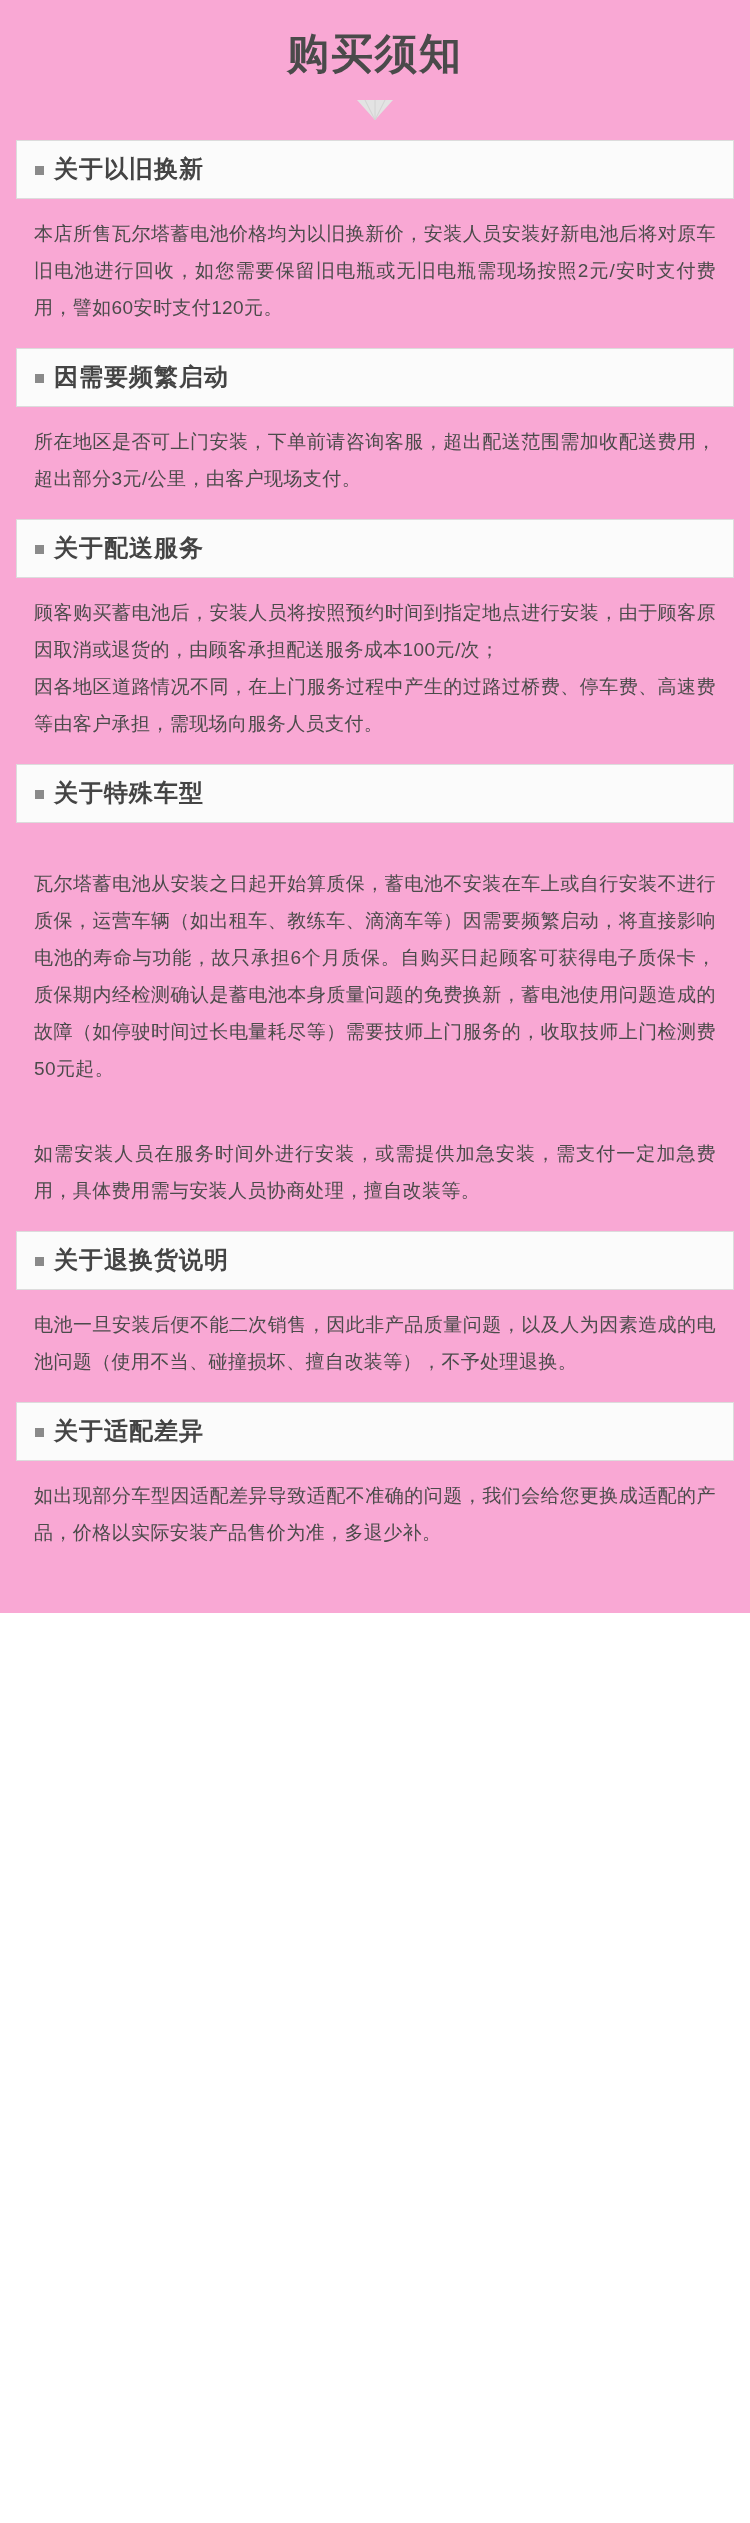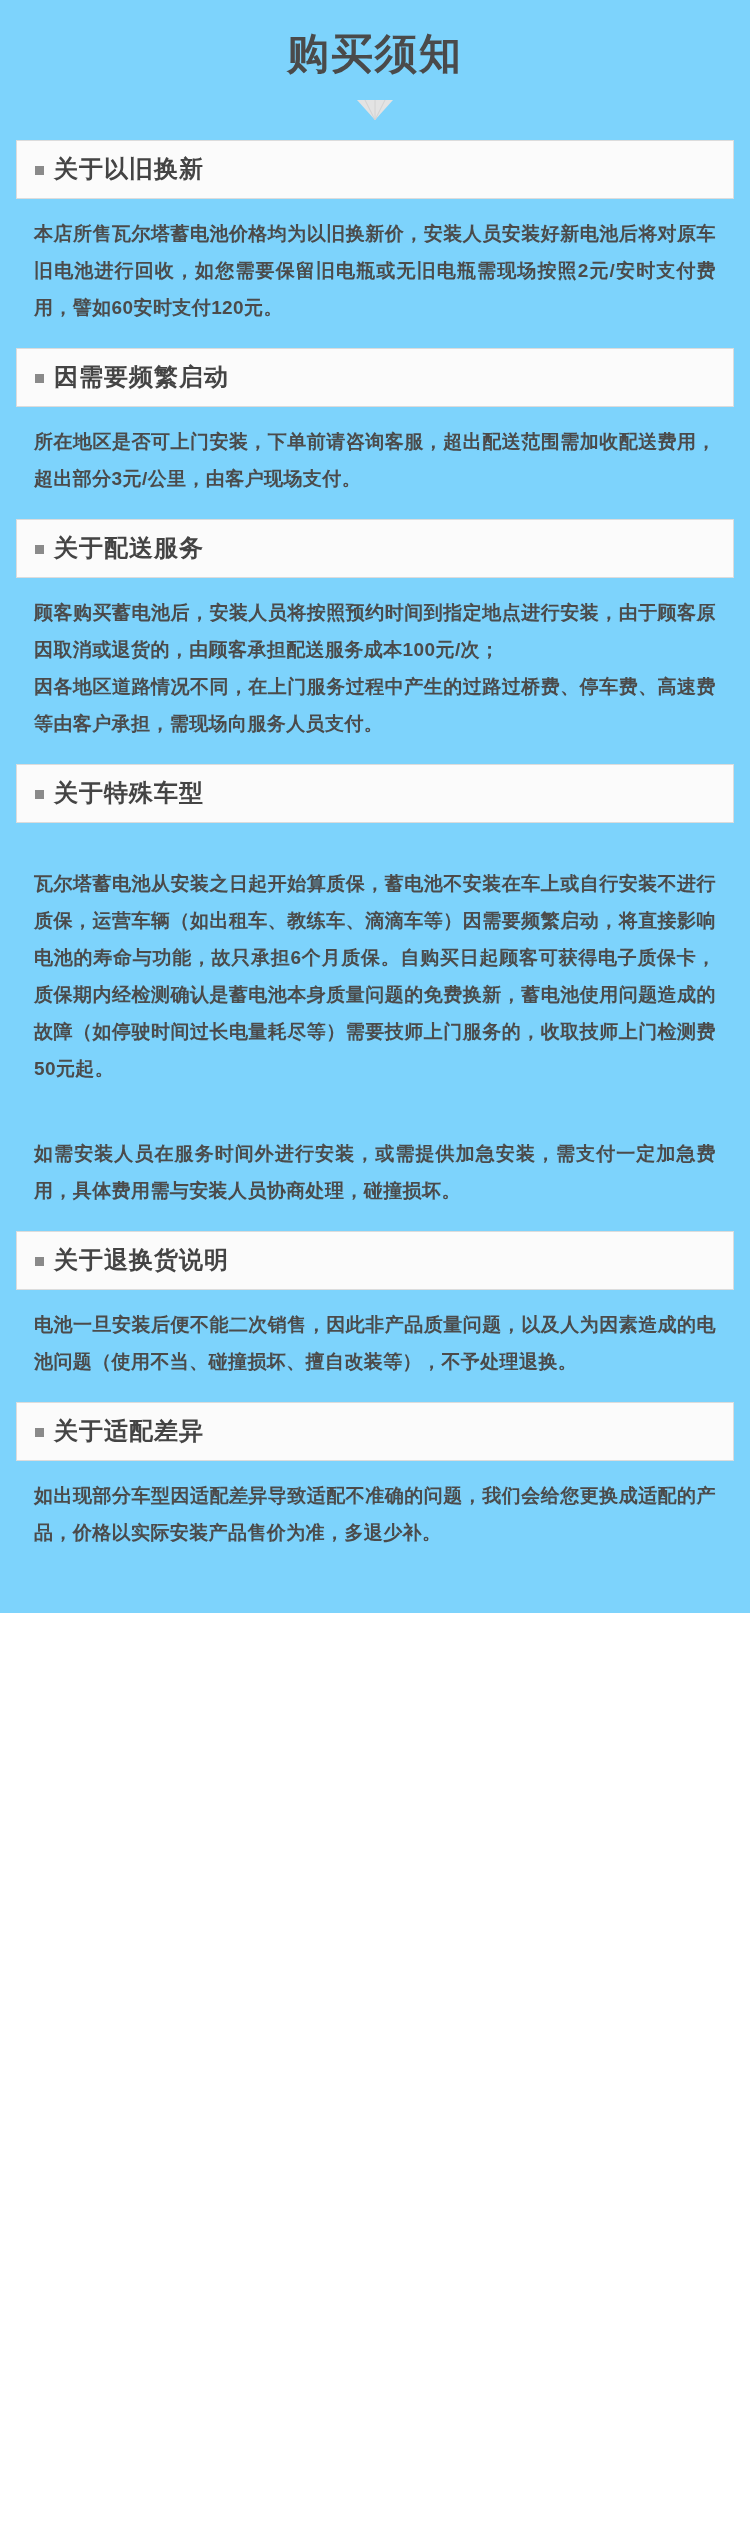--- a/index.html
+++ b/index.html
@@ -10,21 +10,21 @@
   body {
     width: 750px;
     font-family: "Liberation Sans", sans-serif;
     color: #333333;
     -webkit-font-smoothing: antialiased;
   }
   .page {
     width: 750px;
     box-sizing: border-box;
     padding: 0 0 40px 0;
-    background: #7dd3fc;
+    background: #f9a8d4;
   }
   .page-title {
     text-align: center;
     font-size: 42px;
     font-weight: bold;
     letter-spacing: 2px;
     color: #4a4a4a;
     padding: 26px 0 10px 0;
     margin: 0;
   }
@@ -66,21 +66,20 @@
     letter-spacing: 1px;
     line-height: 1.2;
   }
   .section-body {
     padding: 16px 18px 6px 18px;
     font-size: 19px;
     line-height: 1.95;
     color: #4b4b4b;
     letter-spacing: 0.4px;
     text-align: justify;
-    font-weight: bold;
   }
   .section-body p {
     margin: 0;
   }
   .spacer-lg { margin-bottom: 26px; }
 </style>
 </head>
 <body>
 
 <div class="page">
@@ -135,21 +134,21 @@
     </section>
 
     <section class="section spacer-lg">
       <div class="section-body">
         <p>瓦尔塔蓄电池从安装之日起开始算质保，蓄电池不安装在车上或自行安装不进行质保，运营车辆（如出租车、教练车、滴滴车等）因需要频繁启动，将直接影响电池的寿命与功能，故只承担6个月质保。自购买日起顾客可获得电子质保卡，质保期内经检测确认是蓄电池本身质量问题的免费换新，蓄电池使用问题造成的故障（如停驶时间过长电量耗尽等）需要技师上门服务的，收取技师上门检测费50元起。</p>
       </div>
     </section>
 
     <section class="section">
       <div class="section-body">
-        <p>如需安装人员在服务时间外进行安装，或需提供加急安装，需支付一定加急费用，具体费用需与安装人员协商处理，碰撞损坏。</p>
+        <p>如需安装人员在服务时间外进行安装，或需提供加急安装，需支付一定加急费用，具体费用需与安装人员协商处理，擅自改装等。</p>
       </div>
     </section>
 
     <section class="section">
       <div class="section-head">
         <span class="bullet"></span>
         <span class="section-title">关于退换货说明</span>
       </div>
       <div class="section-body">
         <p>电池一旦安装后便不能二次销售，因此非产品质量问题，以及人为因素造成的电池问题（使用不当、碰撞损坏、擅自改装等），不予处理退换。</p>

